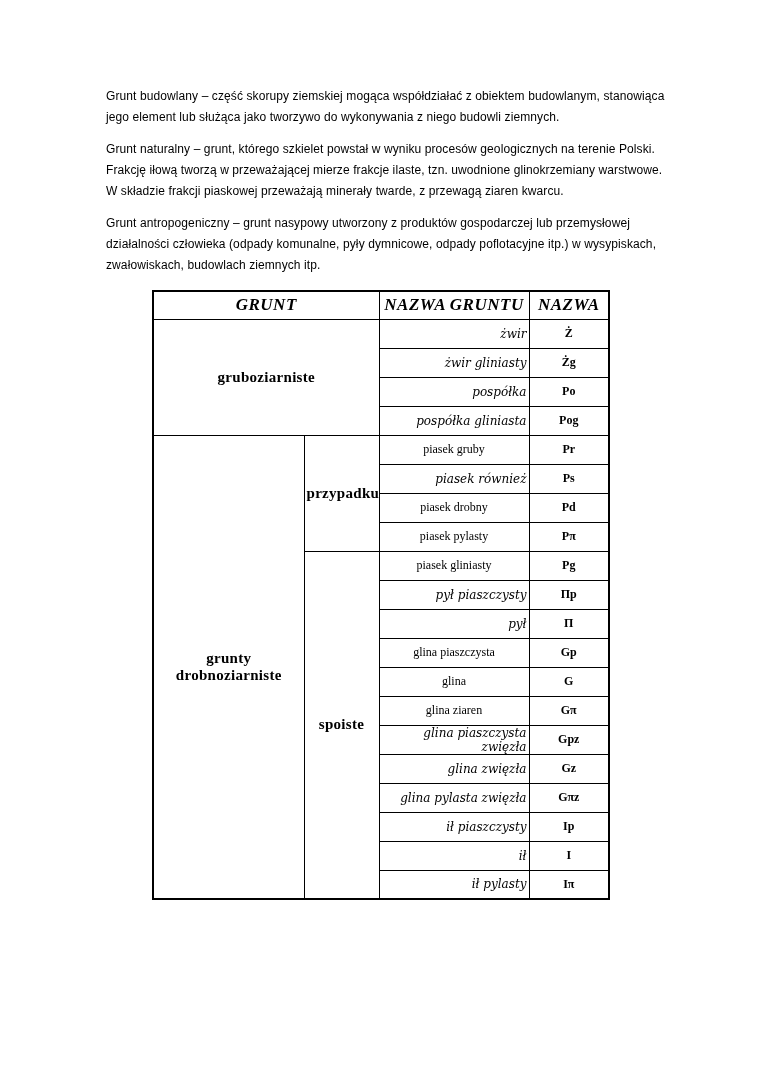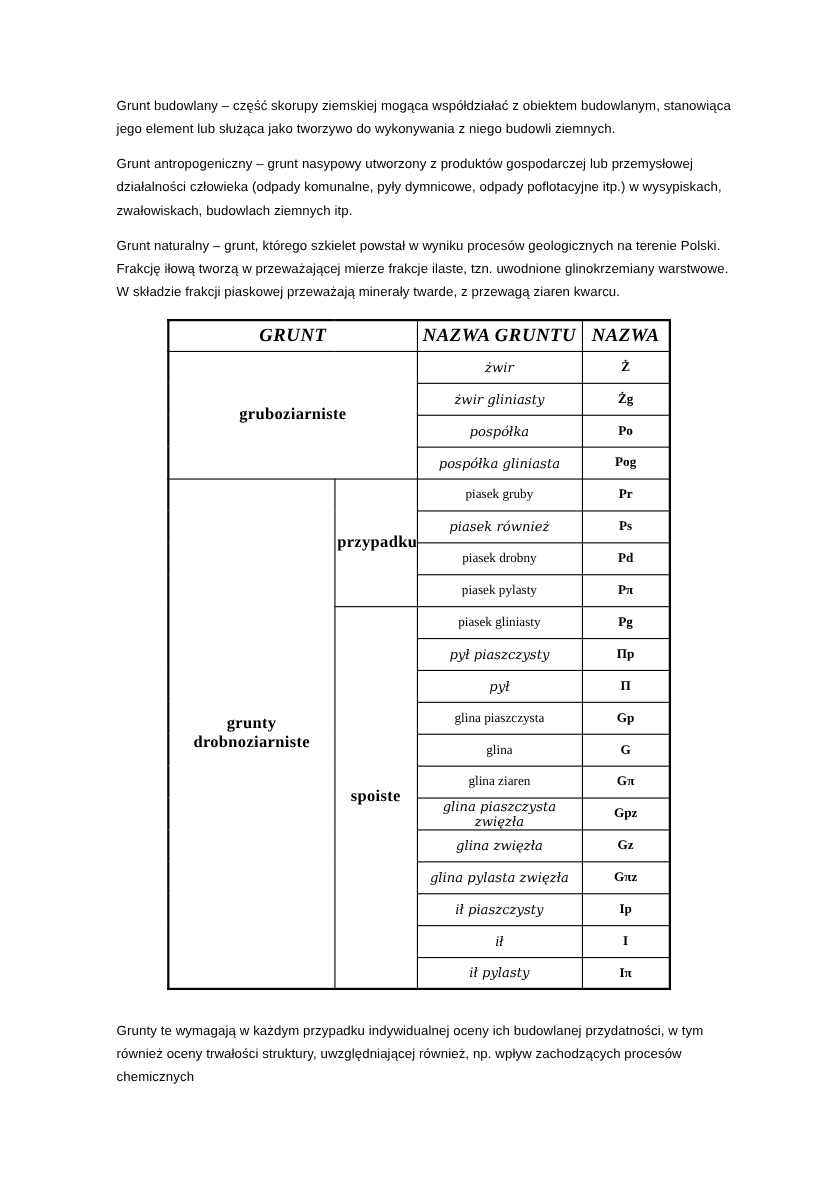--- a/index.html
+++ b/index.html
@@ -55,38 +55,39 @@
   }
   .nm {
     font-family: "Liberation Serif", serif;
     font-size: 12px;
     font-weight: normal;
   }
   .nm.it {
     font-style: italic;
     font-family: "DejaVu Serif", serif;
     font-weight: normal;
+    text-align: right;
   }
   .sym {
     font-family: "Liberation Serif", serif;
     font-weight: bold;
     font-size: 12px;
   }
   .closing {
     margin-top: 27px;
   }
 </style>
 </head>
 <body>
 
 <div class="content">
 
   <p class="body-text">Grunt budowlany – część skorupy ziemskiej mogąca współdziałać z obiektem budowlanym, stanowiąca jego element lub służąca jako tworzywo do wykonywania z niego budowli ziemnych.</p>
+  <p class="body-text">Grunt naturalny – grunt, którego szkielet powstał w wyniku procesów geologicznych na terenie Polski. Frakcję iłową tworzą w przeważającej mierze frakcje ilaste, tzn. uwodnione glinokrzemiany warstwowe. W składzie frakcji piaskowej przeważają minerały twarde, z przewagą ziaren kwarcu.</p>
   <p class="body-text">Grunt antropogeniczny – grunt nasypowy utworzony z produktów gospodarczej lub przemysłowej działalności człowieka (odpady komunalne, pyły dymnicowe, odpady poflotacyjne itp.) w wysypiskach, zwałowiskach, budowlach ziemnych itp.</p>
-  <p class="body-text">Grunt naturalny – grunt, którego szkielet powstał w wyniku procesów geologicznych na terenie Polski. Frakcję iłową tworzą w przeważającej mierze frakcje ilaste, tzn. uwodnione glinokrzemiany warstwowe. W składzie frakcji piaskowej przeważają minerały twarde, z przewagą ziaren kwarcu.</p>
 
   <table class="soil-table">
     <colgroup>
       <col style="width:151px">
       <col style="width:75px">
       <col style="width:150px">
       <col style="width:80px">
     </colgroup>
     <tbody>
       <tr class="hdr">
@@ -177,15 +178,14 @@
         <td class="nm it">ił</td>
         <td class="sym">I</td>
       </tr>
       <tr>
         <td class="nm it">ił pylasty</td>
         <td class="sym">Iπ</td>
       </tr>
     </tbody>
   </table>
 
-  <p class="body-text closing">Grunty te wymagają w każdym przypadku indywidualnej oceny ich budowlanej przydatności, w tym również oceny trwałości struktury, uwzględniającej również, np. wpływ zachodzących procesów chemicznych</p>
 
 </div>
 
 </body></html>

